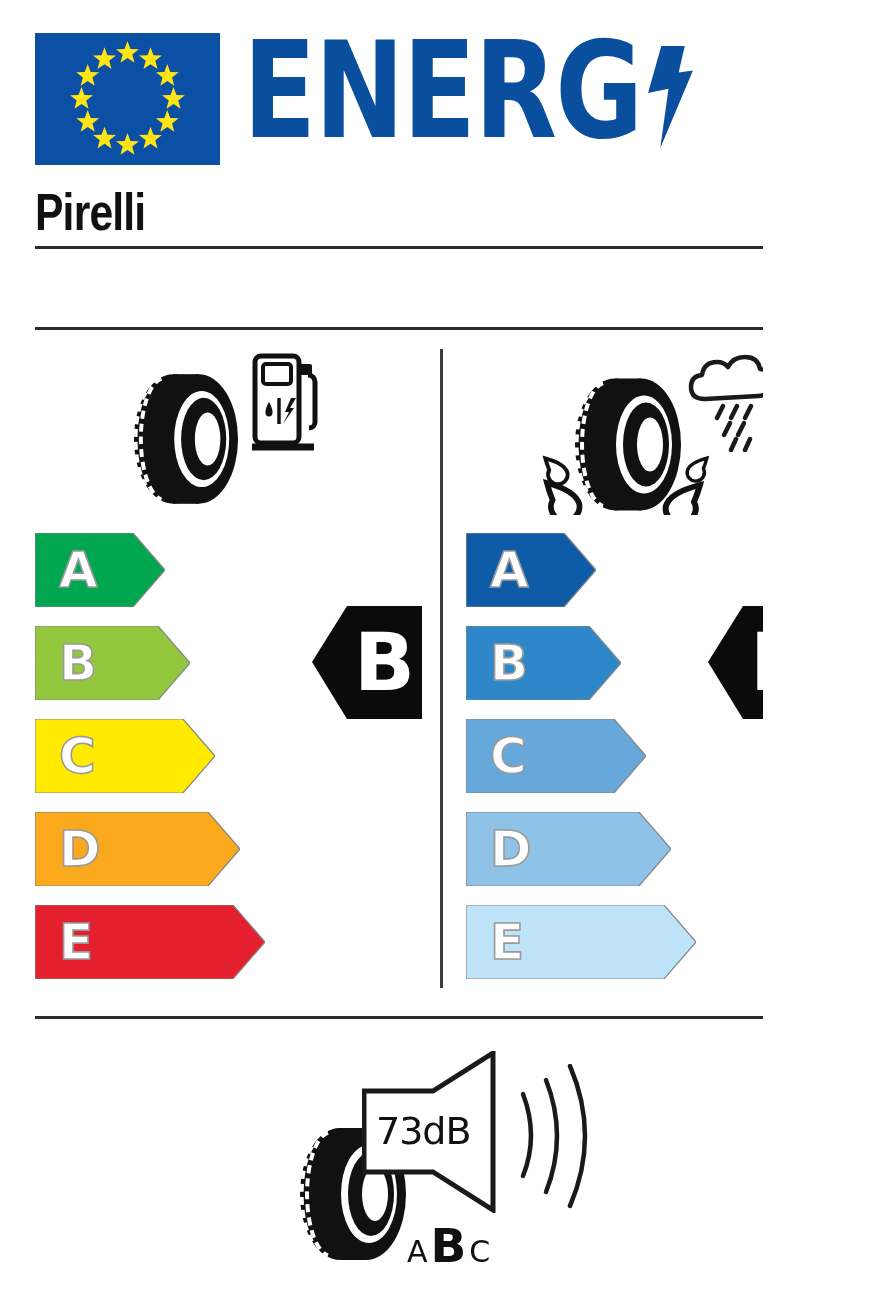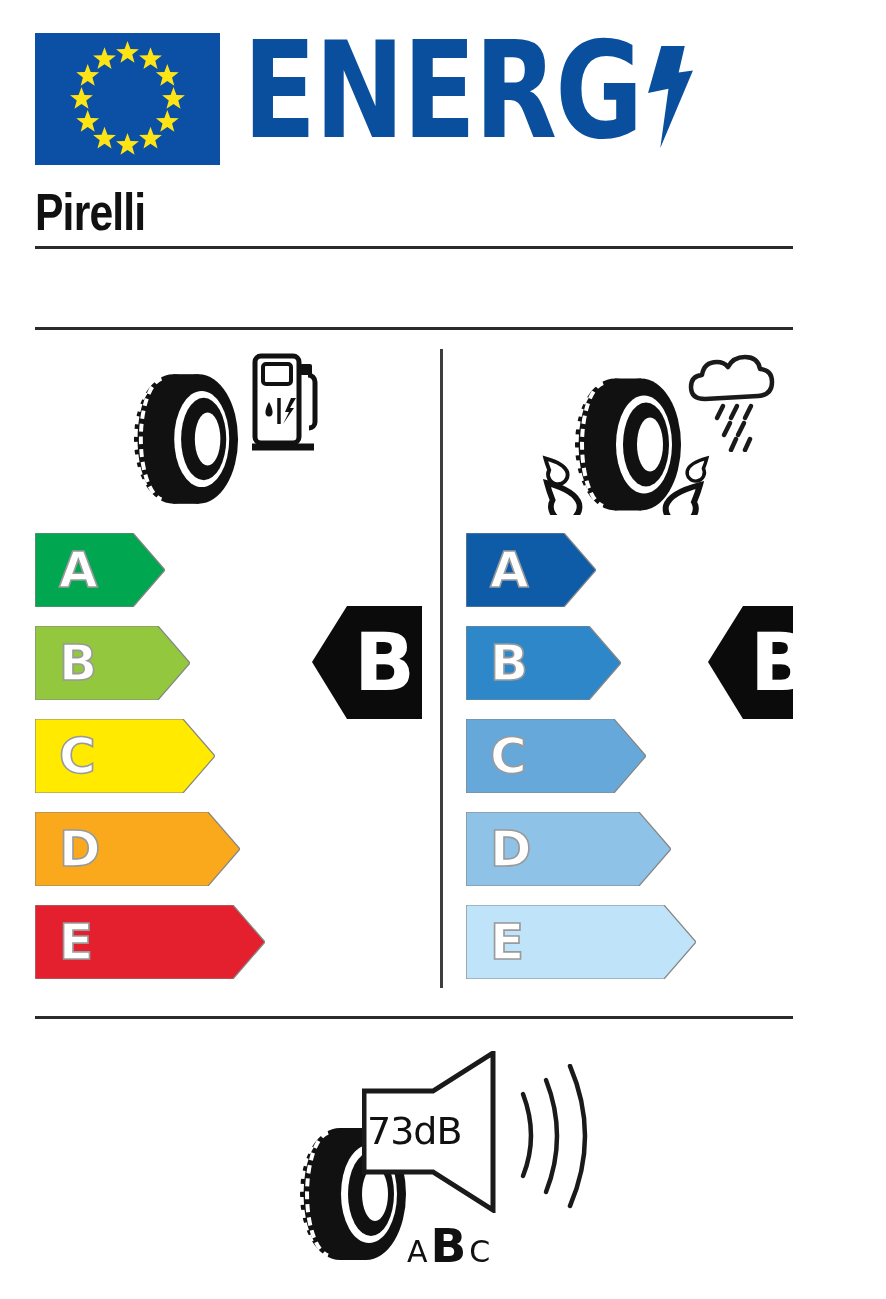--- a/index.html
+++ b/index.html
@@ -1,17 +1,17 @@
 <!DOCTYPE html>
 <html><head>
 <meta charset="utf-8">
 <style>
   html,body{margin:0;padding:0;background:#fff;}
   .page{position:relative;width:763px;height:1299px;background:#fff;overflow:hidden;
-        font-family:"DejaVu Sans",sans-serif;padding-left:30px;}
+        font-family:"DejaVu Sans",sans-serif;}
   .abs{position:absolute;}
 
   
   .energ{position:absolute;left:243px;top:24px;font-size:134px;line-height:134px;
          font-weight:bold;letter-spacing:-2px;transform:scaleX(.80);transform-origin:left top;
          white-space:nowrap;}
   .brand{position:absolute;left:35px;top:186px;font-size:52px;line-height:52px;font-weight:bold;
          color:#111;font-family:"Liberation Sans","DejaVu Sans",sans-serif;
          transform:scaleX(.82);transform-origin:left top;letter-spacing:-1px;}
 
@@ -27,21 +27,21 @@
               color:#fff;-webkit-text-stroke:1.6px #9a9a9a;
               text-shadow:0 0 1px #9a9a9a;}
   .scale-left{left:35px;} .scale-right{left:466px;}
 
   .indicator{position:absolute;top:606px;width:110px;height:113px;}
   .ind-left{left:312px;} .ind-right{left:708px;}
   .ind-letter{position:absolute;left:35px;right:0;top:0;height:113px;line-height:113px;
               text-align:center;font-size:80px;font-weight:bold;color:#fff;}
 
   
-  .noise-db{position:absolute;left:367px;top:1112px;font-size:38px;line-height:38px;
+  .noise-db{position:absolute;left:376px;top:1112px;font-size:38px;line-height:38px;
             letter-spacing:-1px;color:#111;white-space:nowrap;}
   .noise-abc{position:absolute;left:407px;top:1218px;display:flex;align-items:baseline;gap:3px;color:#111;}
   .noise-abc .g-small{font-size:30px;font-weight:normal;}
   .noise-abc .g-big{font-size:47px;font-weight:bold;}
 </style>
 </head>
 <body>
 
 <svg width="0" height="0" style="position:absolute">
   <defs>

